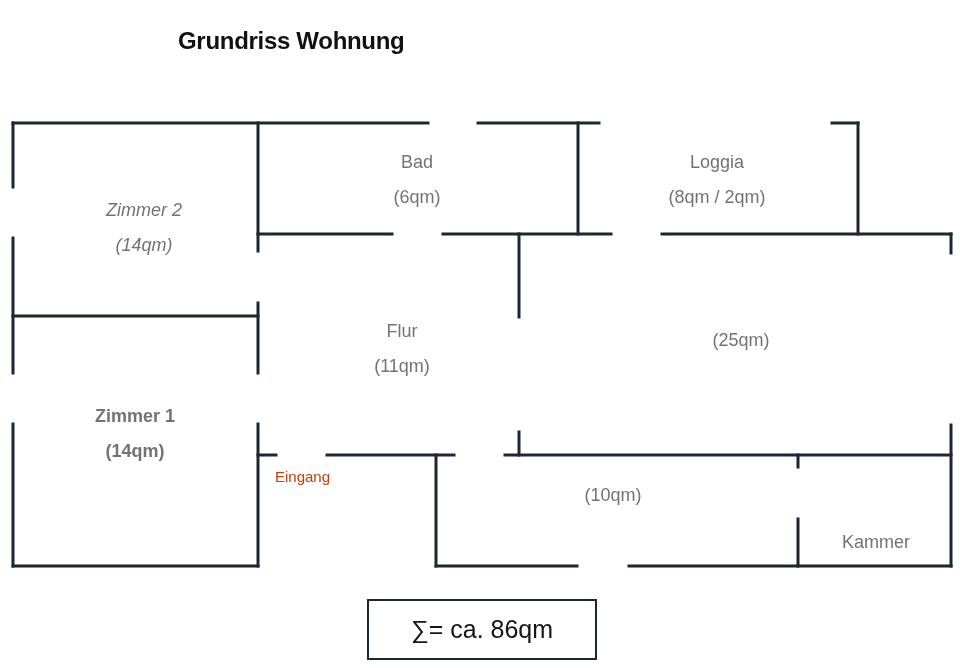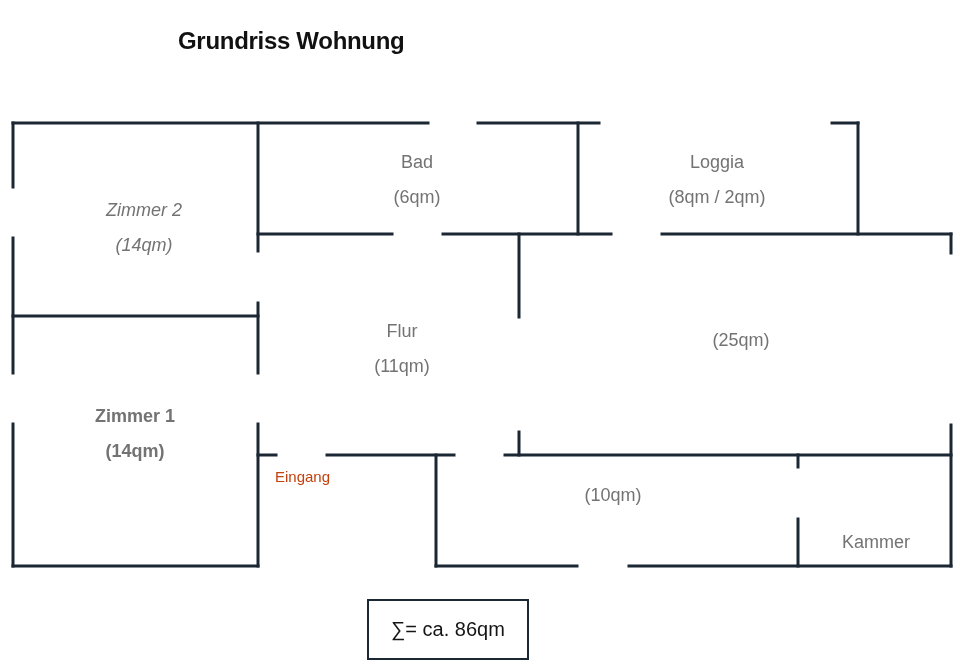--- a/index.html
+++ b/index.html
@@ -5,24 +5,24 @@
   html, body { margin:0; padding:0; background:#ffffff; }
   body { width:960px; height:668px; position:relative; overflow:hidden;
          font-family:"Liberation Sans", "DejaVu Sans", sans-serif; color:#111; }
   .title { position:absolute; left:178px; top:27px; font-size:24px; font-weight:bold;
            letter-spacing:-0.3px; color:#111; }
   svg.plan { position:absolute; left:0; top:0; }
   .room-label { position:absolute; text-align:center; font-size:18px; line-height:35px;
                 color:#737373; transform:translateX(-50%); white-space:nowrap; }
   .room-label span { display:block; }
   .entrance { position:absolute; left:275px; top:468px; font-size:15px; color:#c2410c; }
-  .total-box { position:absolute; left:367px; top:599px; width:162px; height:61px;
+  .total-box { position:absolute; left:367px; top:599px; width:230px; height:61px;
                border:2px solid #1b2733; box-sizing:border-box;
                display:flex; align-items:center; justify-content:center;
-               font-size:20px; color:#151515; }
+               font-size:25px; color:#151515; }
 </style>
 </head>
 <body>
 
 <div class="title">Grundriss Wohnung</div>
 
 <svg class="plan" width="960" height="668" viewBox="0 0 960 668">
   <g id="walls" stroke="#1b2733" stroke-width="3" stroke-linecap="square" fill="none">
       <line x1="13" y1="123" x2="428" y2="123" stroke="#1b2733"></line>
       <line x1="478" y1="123" x2="599" y2="123" stroke="#1b2733"></line>

